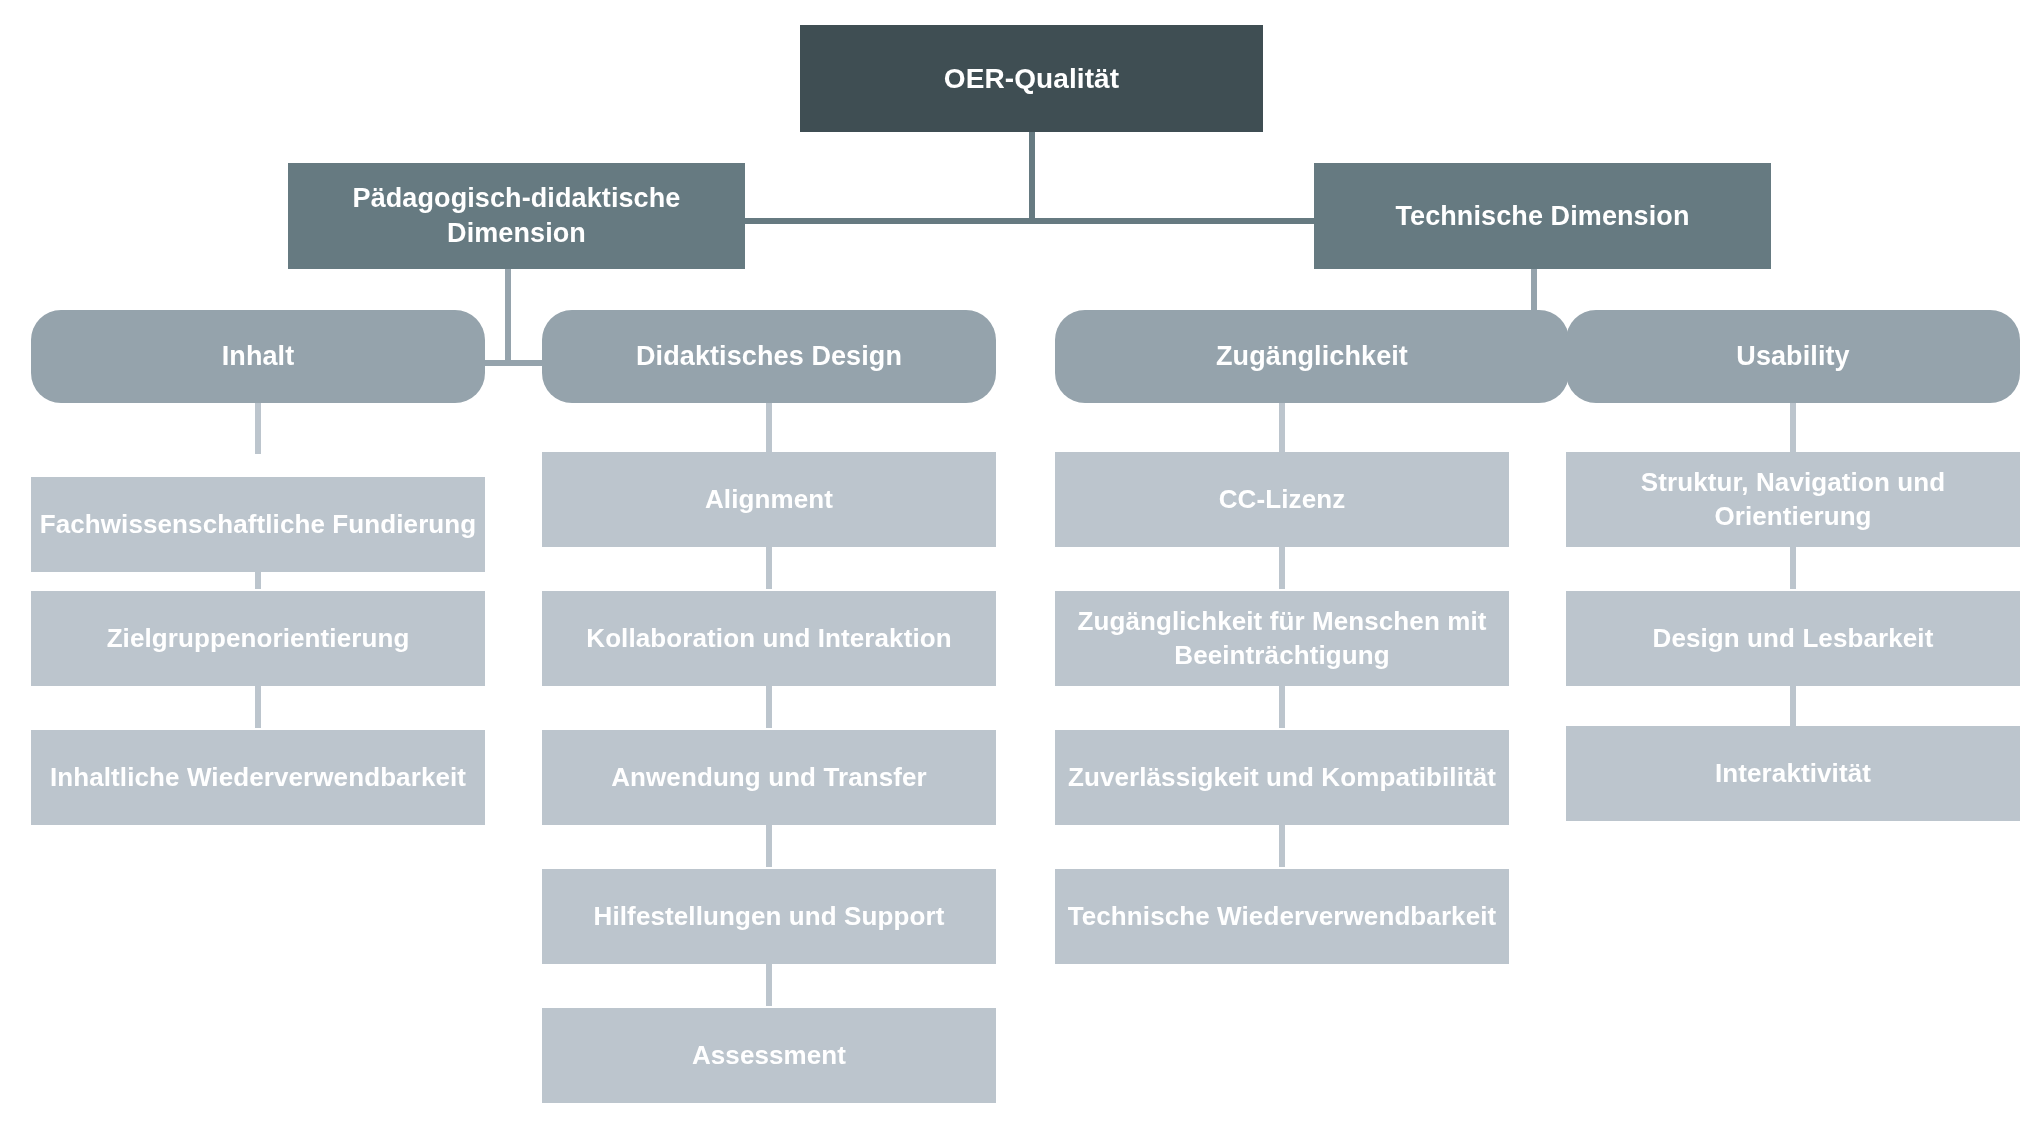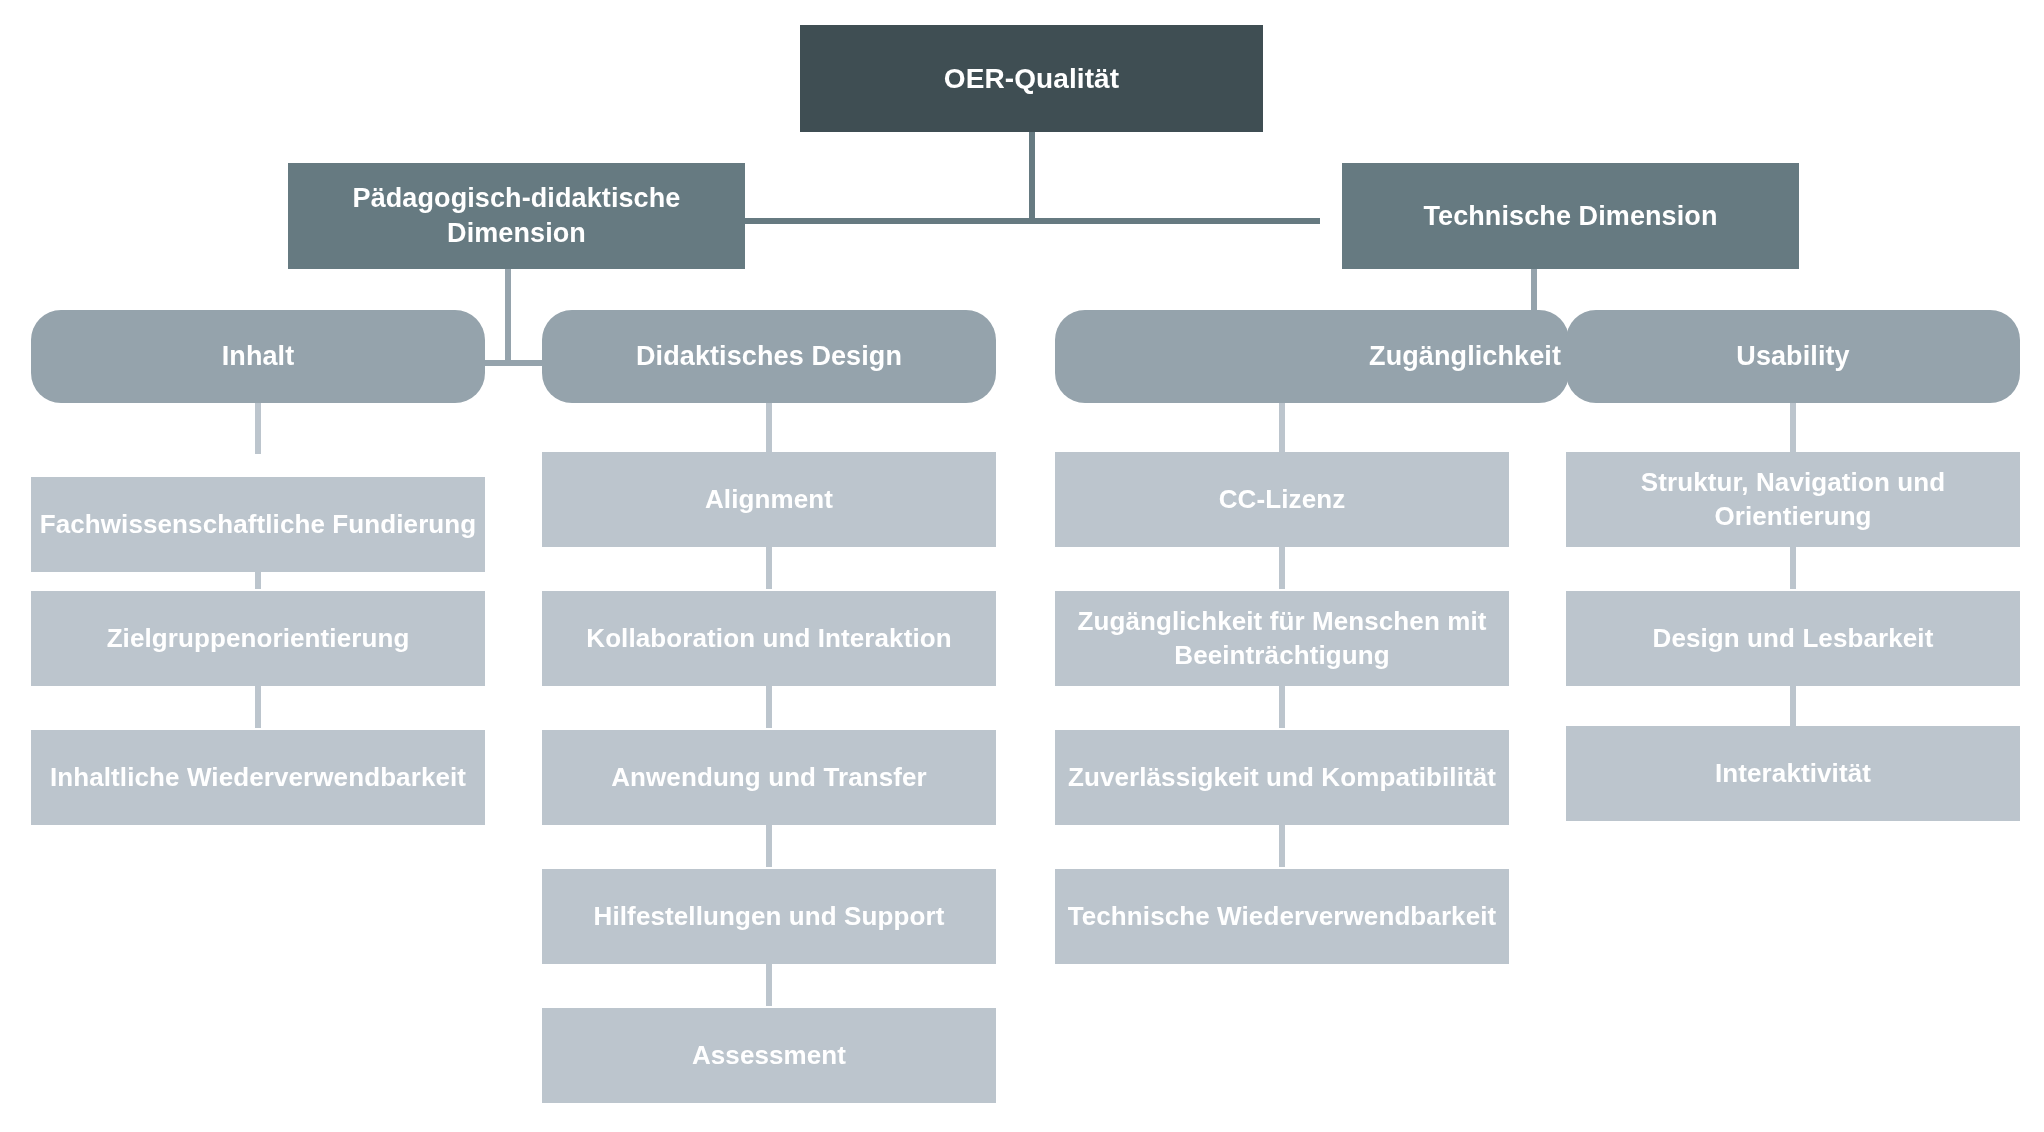--- a/index.html
+++ b/index.html
@@ -87,33 +87,33 @@
   <div class="conn light" style="left:1790px; top:684px; width:6px; height:44px;"></div>
 
   <div class="node lvl-root" style="left:800px; top:25px; width:463px; height:107px;">
     <span class="node-label">OER-Qualität</span>
   </div>
 
   <div class="node lvl-dim" style="left:288px; top:163px; width:457px; height:106px;">
     <span class="node-label">Pädagogisch-didaktische Dimension</span>
   </div>
 
-  <div class="node lvl-dim" style="left:1314px; top:163px; width:457px; height:106px;margin-left:28px;">
+  <div class="node lvl-dim" style="left:1314px; top:163px; width:457px; height:106px;">
     <span class="node-label">Technische Dimension</span>
   </div>
 
   <div class="node lvl-cat" style="left:31px; top:310px; width:454px; height:93px;">
     <span class="node-label">Inhalt</span>
   </div>
 
   <div class="node lvl-cat" style="left:542px; top:310px; width:454px; height:93px;">
     <span class="node-label">Didaktisches Design</span>
   </div>
 
-  <div class="node lvl-cat" style="left:1055px; top:310px; width:514px; height:93px;text-align:right;">
+  <div class="node lvl-cat" style="left:1055px; top:310px; width:514px; height:93px;">
     <span class="node-label">Zugänglichkeit</span>
   </div>
 
   <div class="node lvl-cat" style="left:1566px; top:310px; width:454px; height:93px;">
     <span class="node-label">Usability</span>
   </div>
 
   <div class="node lvl-leaf" style="left:31px; top:452px; width:454px; height:95px;margin-top:25px;">
     <span class="node-label">Fachwissenschaftliche Fundierung</span>
   </div>

